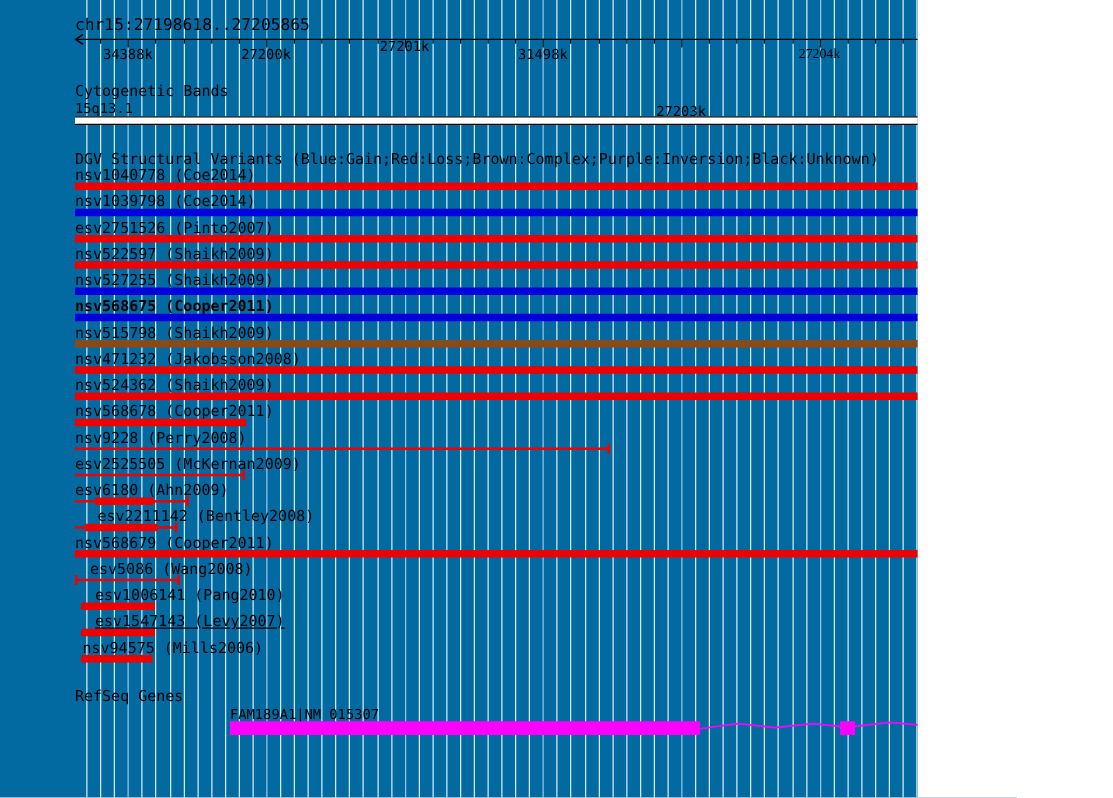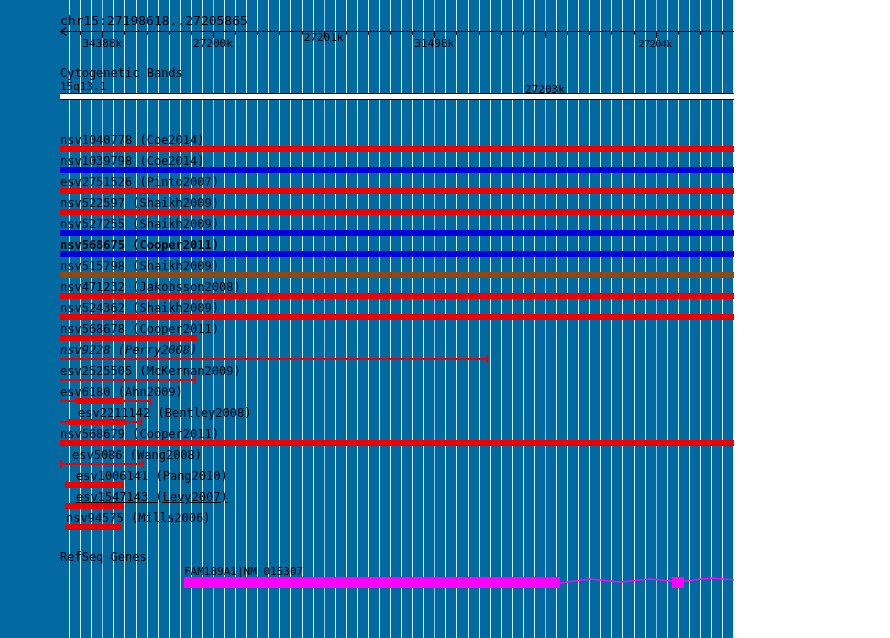--- a/index.html
+++ b/index.html
@@ -157,20 +157,21 @@
       <div class="tick-label" style="left: 434.3px; top: 38px;">31498k</div>
       <div class="tick-label" style="left: 544.9px; top: 38px; margin-top: 46px;">27203k</div>
       <div class="tick-label" style="left: 655.6px; top: 38px; font-family: Liberation Serif, serif;">27204k</div>
       <div class="tick-label" style="left: 766.3px; top: 38px; text-decoration: underline;">27205k</div>
     </div>
 
   <div class="abs hdr" style="left:60px;top:67px">Cytogenetic Bands</div>
   <div class="abs small-lbl" style="left:60px;top:81px">15q13.1</div>
   <div class="band" style="left:60px;top:93px;width:802px;height:5px"></div>
 
+  <div class="abs hdr" style="left:60px;top:121px">DGV Structural Variants (Blue:Gain;Red:Loss;Brown:Complex;Purple:Inversion;Black:Unknown)</div>
 
   <div id="tracks-layer">
       <div class="abs lbl" style="left: 60px; top: 135px;">nsv1040778 (Coe2014)</div>
       <div class="vbar" style="left: 60px; top: 146px; width: 802px; background: rgb(238, 0, 0);"></div>
       <div class="abs lbl" style="left: 60px; top: 156px;">nsv1039798 (Coe2014)</div>
       <div class="vbar" style="left: 60px; top: 167px; width: 802px; background: rgb(0, 0, 221);"></div>
       <div class="abs lbl" style="left: 60px; top: 177px;">esv2751526 (Pinto2007)</div>
       <div class="vbar" style="left: 60px; top: 188px; width: 802px; background: rgb(238, 0, 0);"></div>
       <div class="abs lbl" style="left: 60px; top: 198px;">nsv522597 (Shaikh2009)</div>
       <div class="vbar" style="left: 60px; top: 209px; width: 802px; background: rgb(238, 0, 0);"></div>
@@ -179,21 +180,21 @@
       <div class="abs lbl" style="left: 60px; top: 240px; font-weight: bold;">nsv568675 (Cooper2011)</div>
       <div class="vbar" style="left: 60px; top: 251px; width: 802px; background: rgb(0, 0, 221);"></div>
       <div class="abs lbl" style="left: 60px; top: 261px;">nsv515798 (Shaikh2009)</div>
       <div class="vbar" style="left: 60px; top: 272px; width: 802px; background: rgb(138, 74, 23);"></div>
       <div class="abs lbl" style="left: 60px; top: 282px;">nsv471232 (Jakobsson2008)</div>
       <div class="vbar" style="left: 60px; top: 293px; width: 802px; background: rgb(238, 0, 0);"></div>
       <div class="abs lbl" style="left: 60px; top: 303px;">nsv524362 (Shaikh2009)</div>
       <div class="vbar" style="left: 60px; top: 314px; width: 802px; background: rgb(238, 0, 0);"></div>
       <div class="abs lbl" style="left: 60px; top: 324px;">nsv568678 (Cooper2011)</div>
       <div class="vbar" style="left: 60px; top: 335px; width: 137px; background: rgb(238, 0, 0);"></div>
-      <div class="abs lbl" style="left: 60px; top: 345px; font-style: italic;">nsv9228 (Perry2008)</div>
+      <div class="abs lbl" style="left: 60px; top: 345px;">nsv9228 (Perry2008)</div>
       <div class="vline" style="left: 60px; top: 358px; width: 427px; background: rgb(238, 0, 0); height: 1.5px;"></div>
       <div class="vcap" style="left: 486px; top: 355px; background: rgb(238, 0, 0);"></div>
       <div class="abs lbl" style="left: 60px; top: 366px;">esv2525505 (McKernan2009)</div>
       <div class="vline" style="left: 60px; top: 379px; width: 135px; background: rgb(238, 0, 0); height: 1.5px;"></div>
       <div class="vcap" style="left: 194px; top: 376px; background: rgb(238, 0, 0);"></div>
       <div class="abs lbl" style="left: 60px; top: 387px;">esv6180 (Ahn2009)</div>
       <div class="vline" style="left: 60px; top: 400px; width: 90px; background: rgb(238, 0, 0); height: 1.5px;"></div>
       <div class="vbar" style="left: 76px; top: 398px; width: 47px; background: rgb(238, 0, 0);"></div>
       <div class="vcap" style="left: 149px; top: 397px; background: rgb(238, 0, 0);"></div>
       <div class="abs lbl" style="left: 78px; top: 408px;">esv2211142 (Bentley2008)</div>

